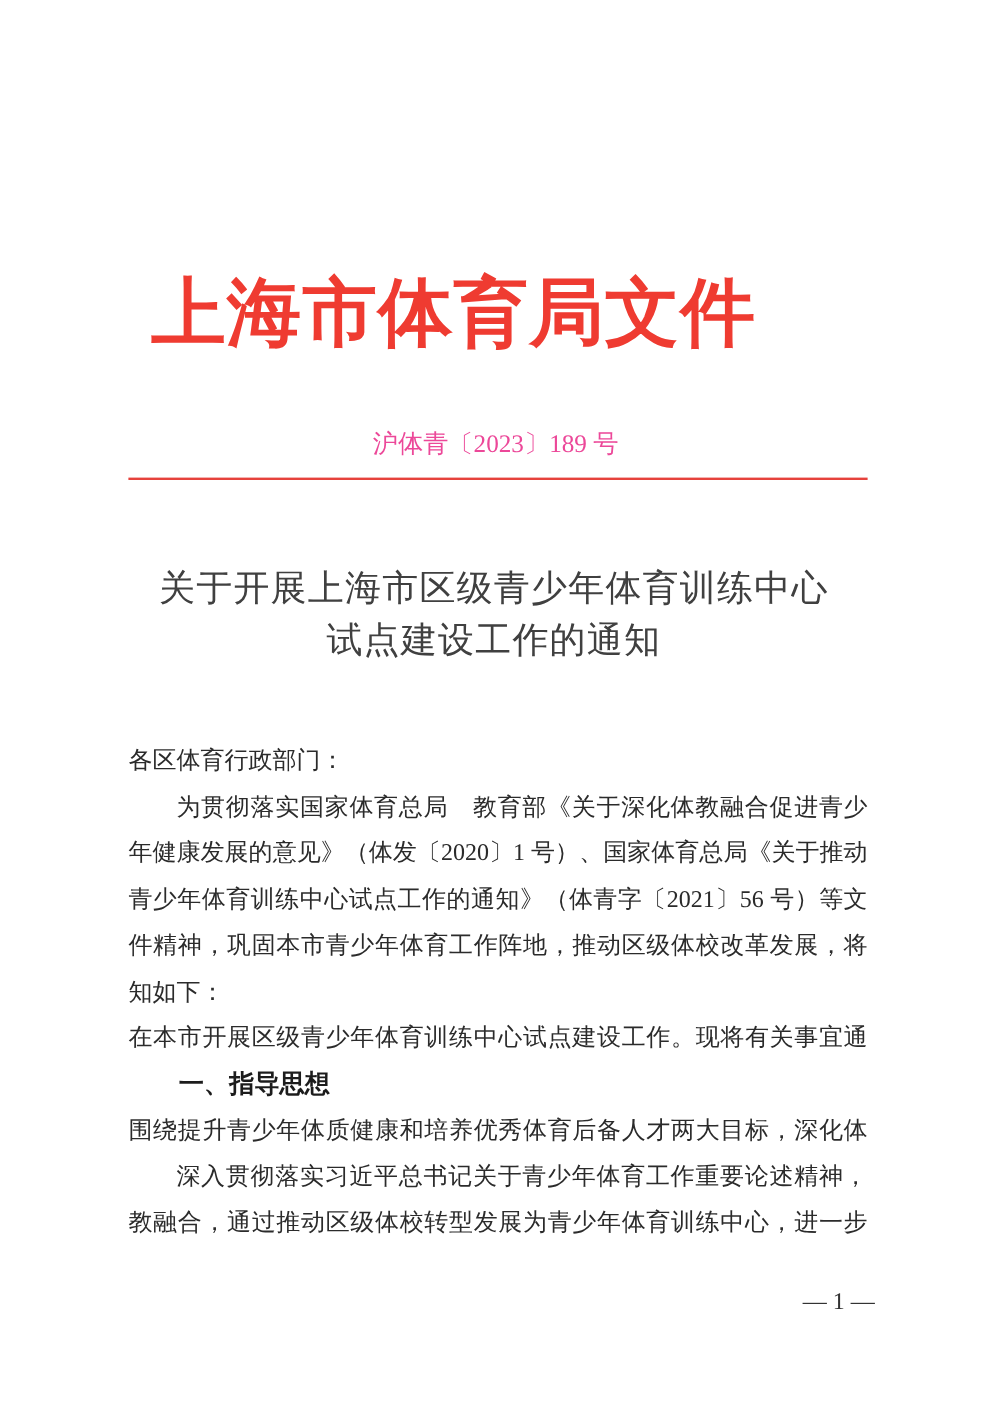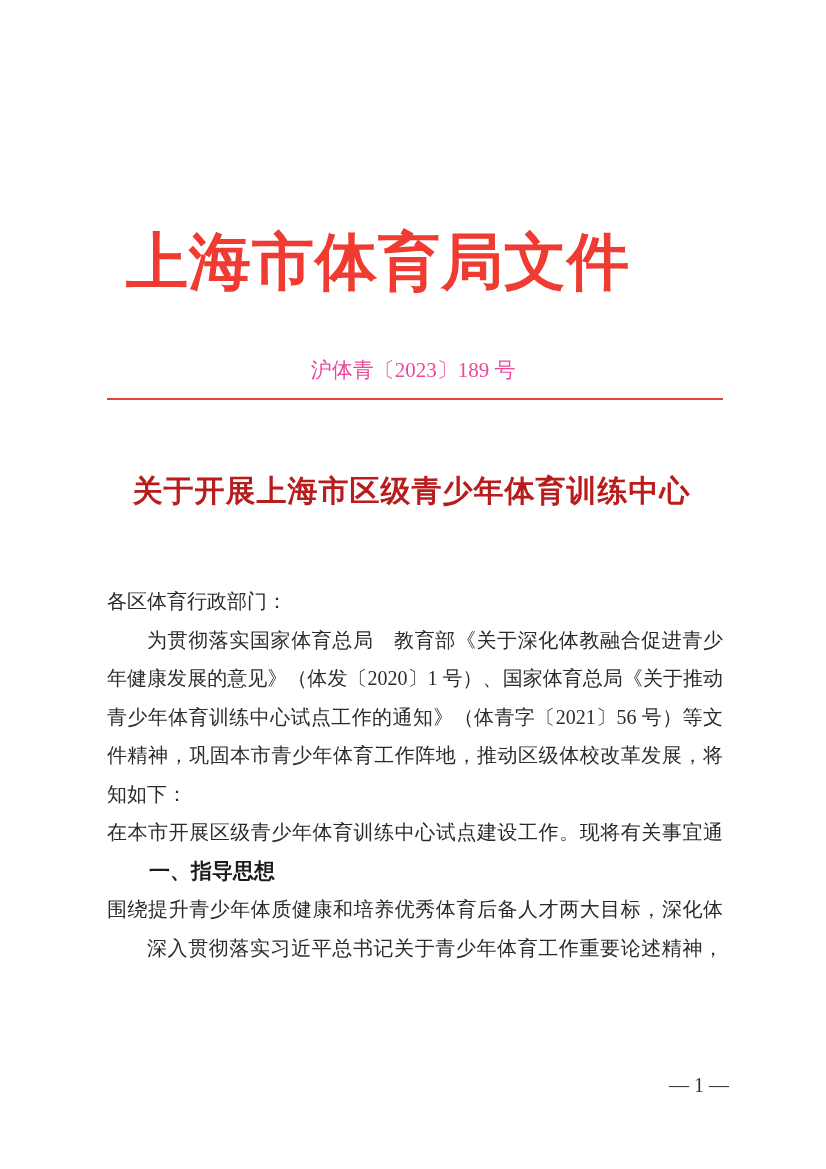--- a/index.html
+++ b/index.html
@@ -48,27 +48,27 @@
     background: #e6423c;
   }
   .doc-title {
     position: absolute;
     top: 469px;
     left: 0;
     width: 823px;
     text-align: center;
     font-size: 30px;
     line-height: 43px;
-    font-weight: bold;
+    font-weight: normal;
     letter-spacing: 1px;
-    color: #b91c1c;
+    color: #404040;
   }
   .body-text {
     position: absolute;
-    top: 582px;
+    top: 615px;
     left: 107px;
     width: 616px;
     font-size: 20px;
     line-height: 38.5px;
     color: #2b2b2b;
   }
   .body-line {
     width: 616px;
   }
   .indent {
@@ -100,30 +100,32 @@
 <div class="page">
 
   <div class="red-header">上海市体育局文件</div>
 
   <div class="doc-number">沪体青〔2023〕189 号</div>
 
   <div class="red-rule"></div>
 
   <div class="doc-title">
     <div>关于开展上海市区级青少年体育训练中心</div>
+    <div>试点建设工作的通知</div>
   </div>
 
   <div class="body-text">
     <div class="body-line">各区体育行政部门：</div>
     <div class="body-line indent just">为贯彻落实国家体育总局　教育部《关于深化体教融合促进青少</div>
     <div class="body-line just">年健康发展的意见》（体发〔2020〕1 号）、国家体育总局《关于推动</div>
     <div class="body-line just">青少年体育训练中心试点工作的通知》（体青字〔2021〕56 号）等文</div>
     <div class="body-line just">件精神，巩固本市青少年体育工作阵地，推动区级体校改革发展，将</div>
     <div class="body-line">知如下：</div>
     <div class="body-line just">在本市开展区级青少年体育训练中心试点建设工作。现将有关事宜通</div>
     <div class="body-line indent heading">一、指导思想</div>
     <div class="body-line just">围绕提升青少年体质健康和培养优秀体育后备人才两大目标，深化体</div>
     <div class="body-line indent just">深入贯彻落实习近平总书记关于青少年体育工作重要论述精神，</div>
+    <div class="body-line just">教融合，通过推动区级体校转型发展为青少年体育训练中心，进一步</div>
   </div>
 
   <div class="page-number">— 1 —</div>
 
 </div>
 
 </body></html>

